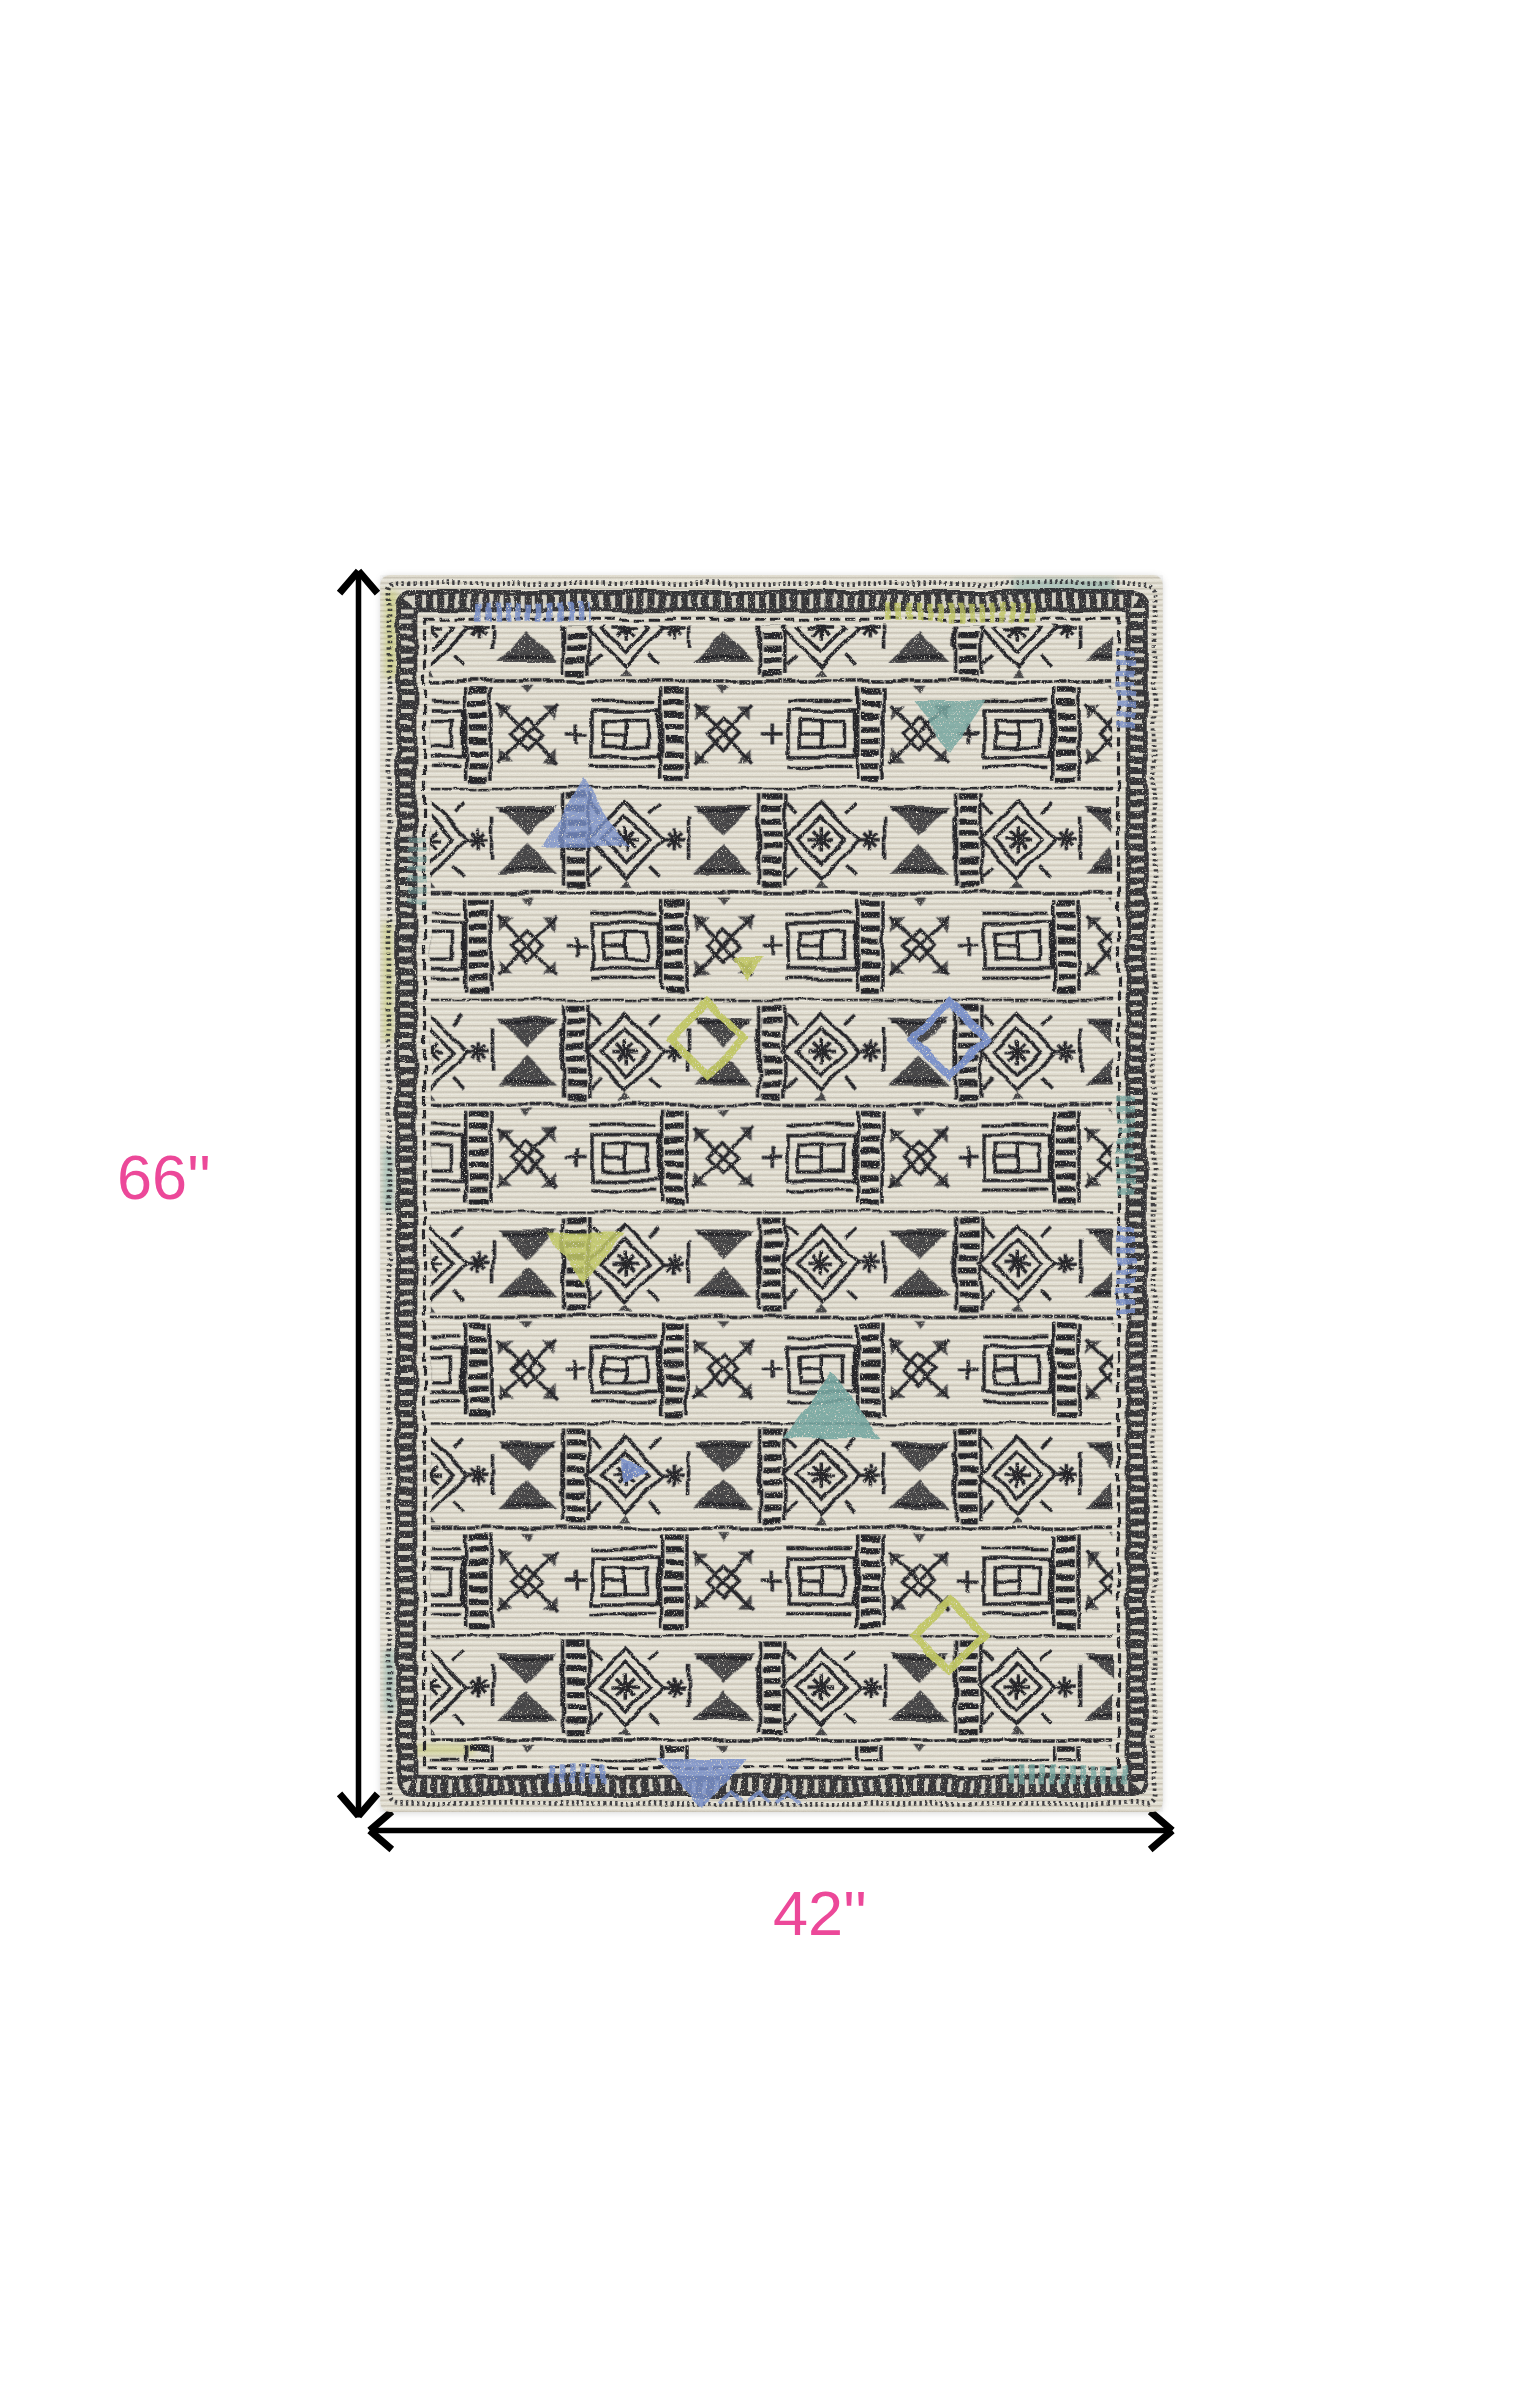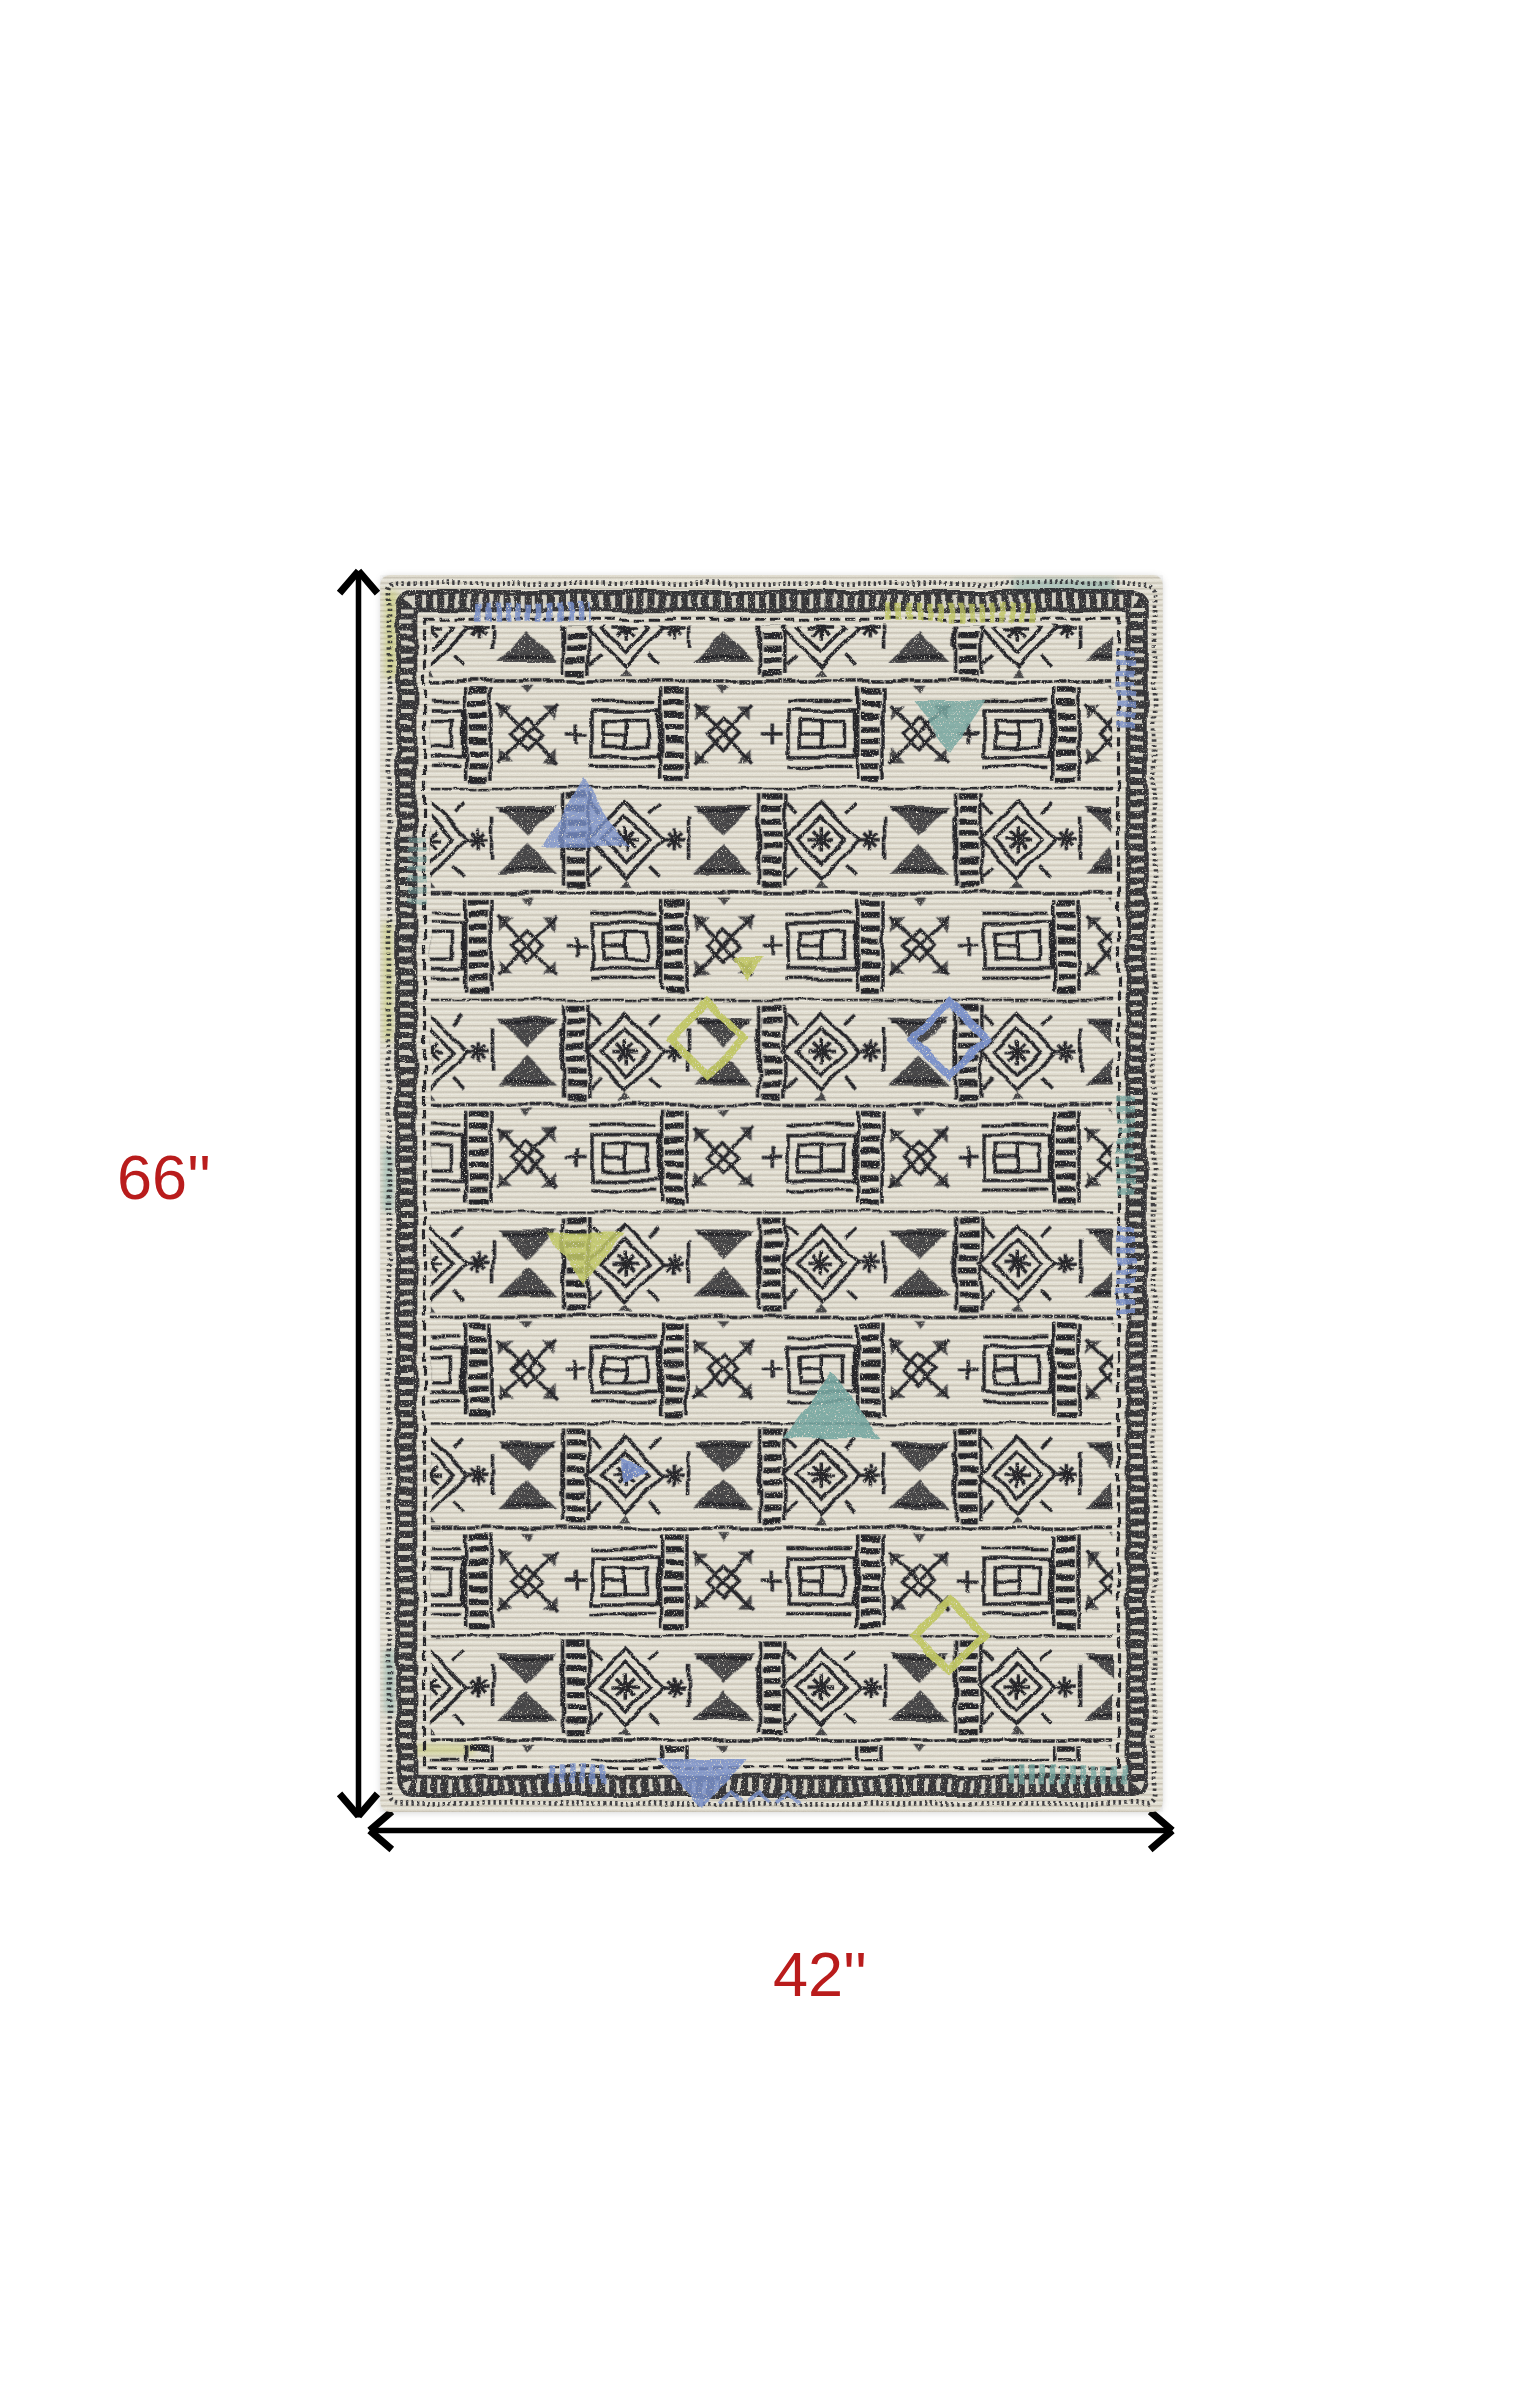--- a/index.html
+++ b/index.html
@@ -1,24 +1,24 @@
 <!DOCTYPE html>
 <html style="--base: #e9e5d8; --ink: #26262c; --blue: #7c94d0; --teal: #7aaca6; --green: #c6cc67; --arrow: #000000;font-size:12.7px"><head>
 <meta charset="utf-8">
 <style>
   :root{
     --base:#e9e5d8; --ink:#26262c; --blue:#7c94d0; --teal:#7aaca6; --green:#c6cc67; --arrow:#000000;
   }
   html,body{margin:0;padding:0;background:#ffffff;}
   .canvas{position:relative;width:1538px;height:2389px;background:#ffffff;overflow:hidden;
           font-family:"Liberation Sans",sans-serif;}
-  .dim-label{position:absolute;font-size:63px;line-height:1;color:#b91c1c;white-space:nowrap;
+  .dim-label{position:absolute;font-size:63px;line-height:1;color:#ec4899;white-space:nowrap;
              font-family:"Liberation Sans",sans-serif;}
   #height-label{left:117px;top:1146px;}
-  #width-label{left:773px;top:1943px;}
+  #width-label{left:773px;top:1882px;}
   .rug{position:absolute;left:380px;top:575px;filter:drop-shadow(0 1.6px 3.2px rgba(70,70,70,0.22));}
   .dim-svg{position:absolute;}
   #vdim{left:319px;top:553px;}
   #hdim{left:352px;top:1791px;}
   .arrow-stroke{stroke:var(--arrow);fill:none;stroke-width:7;stroke-linecap:butt;}
   .arrow-head{stroke:var(--arrow);fill:none;stroke-width:9;stroke-linecap:butt;stroke-linejoin:miter;}
   .ik{stroke:var(--ink);fill:none;stroke-width:4.5;stroke-linecap:square;}
   .ikf{fill:var(--ink);fill-opacity:.82;stroke:none;}
   .lad{stroke:var(--ink);fill:none;}
 </style>

